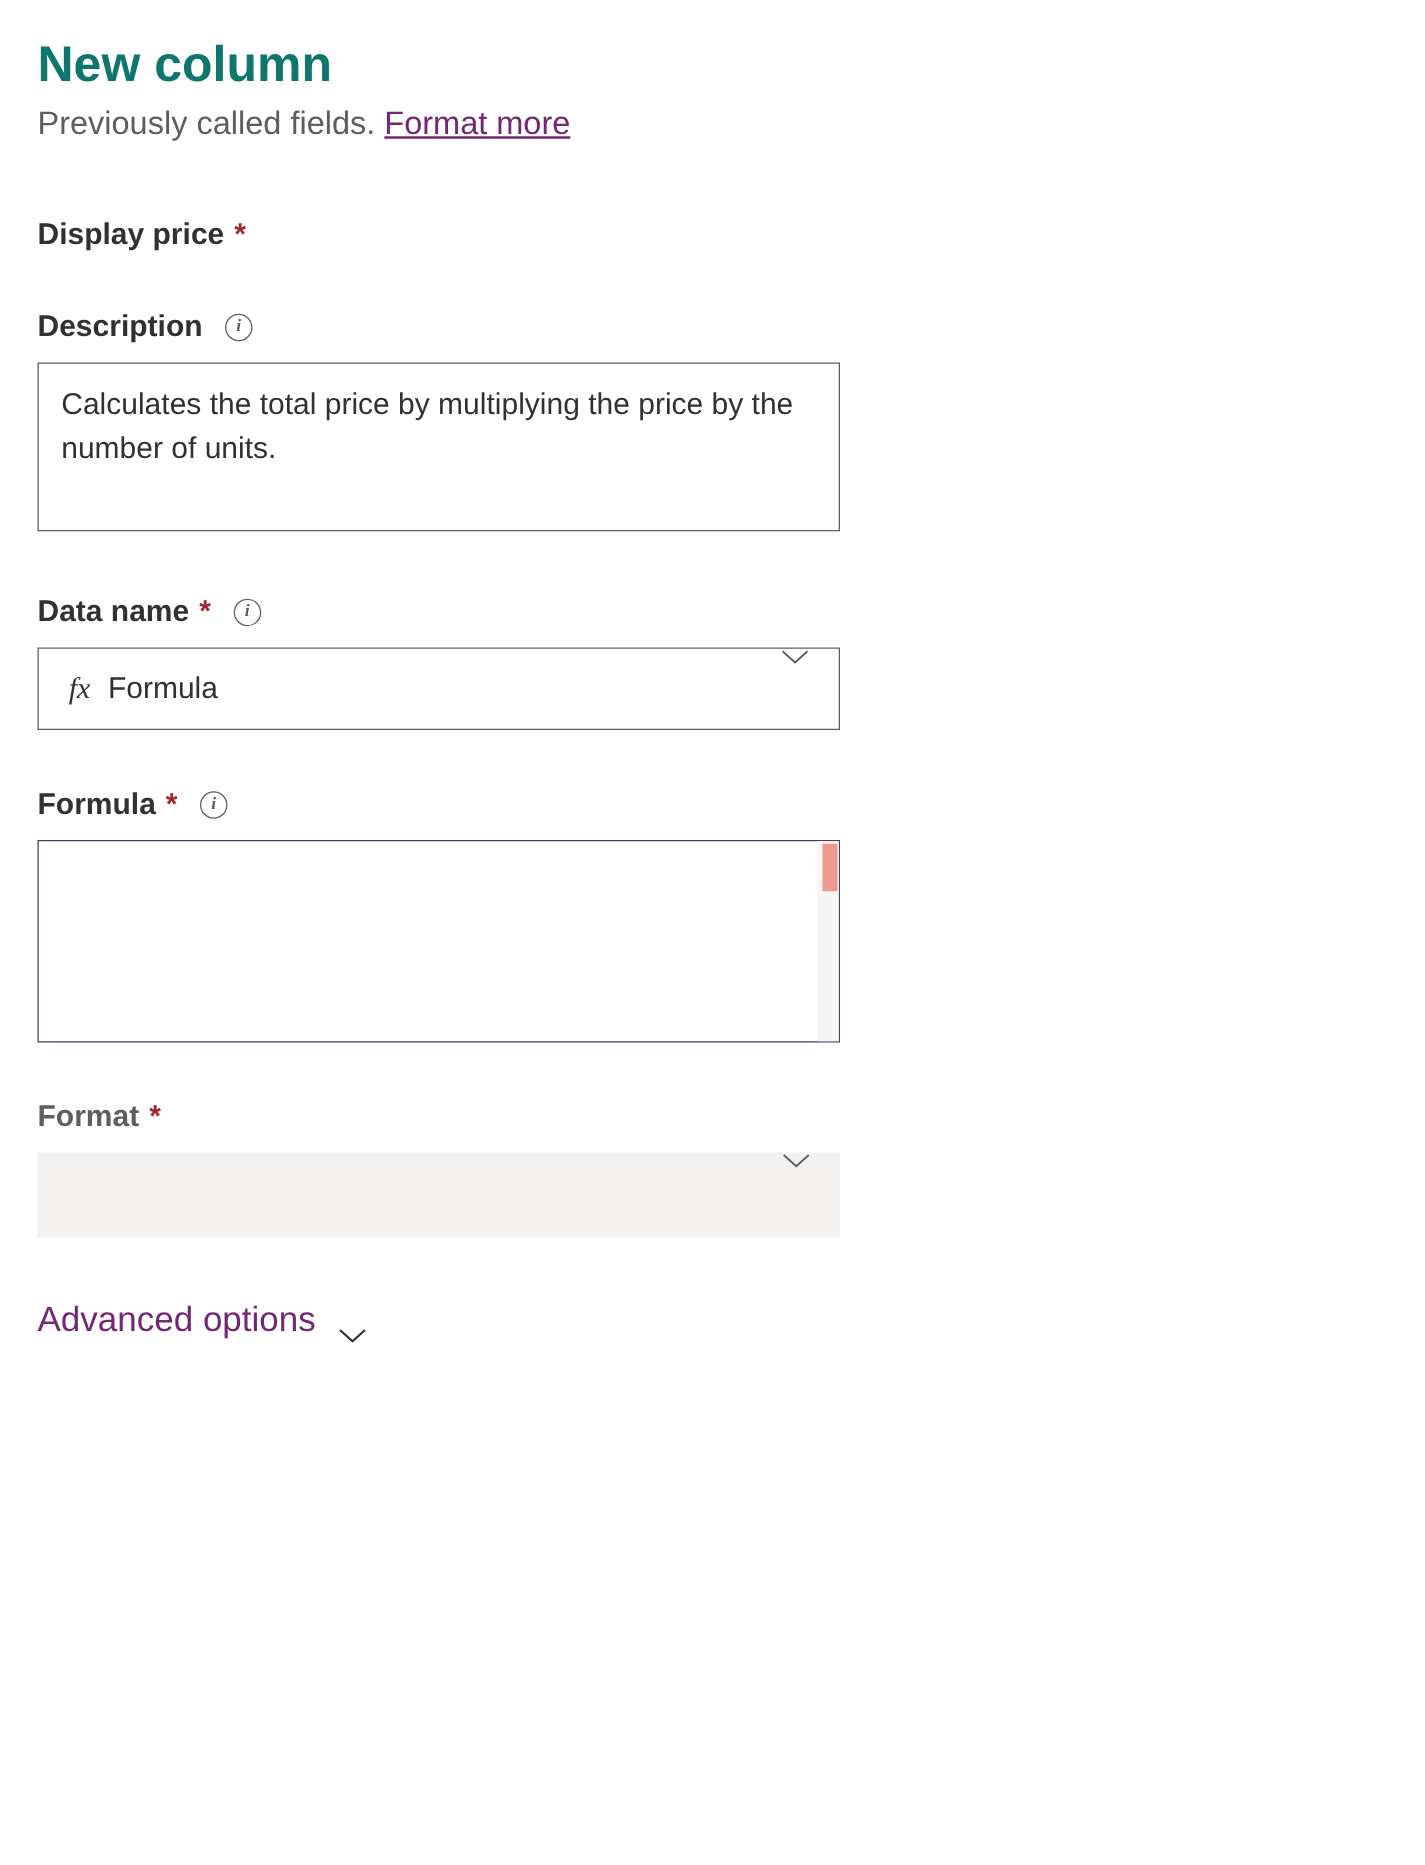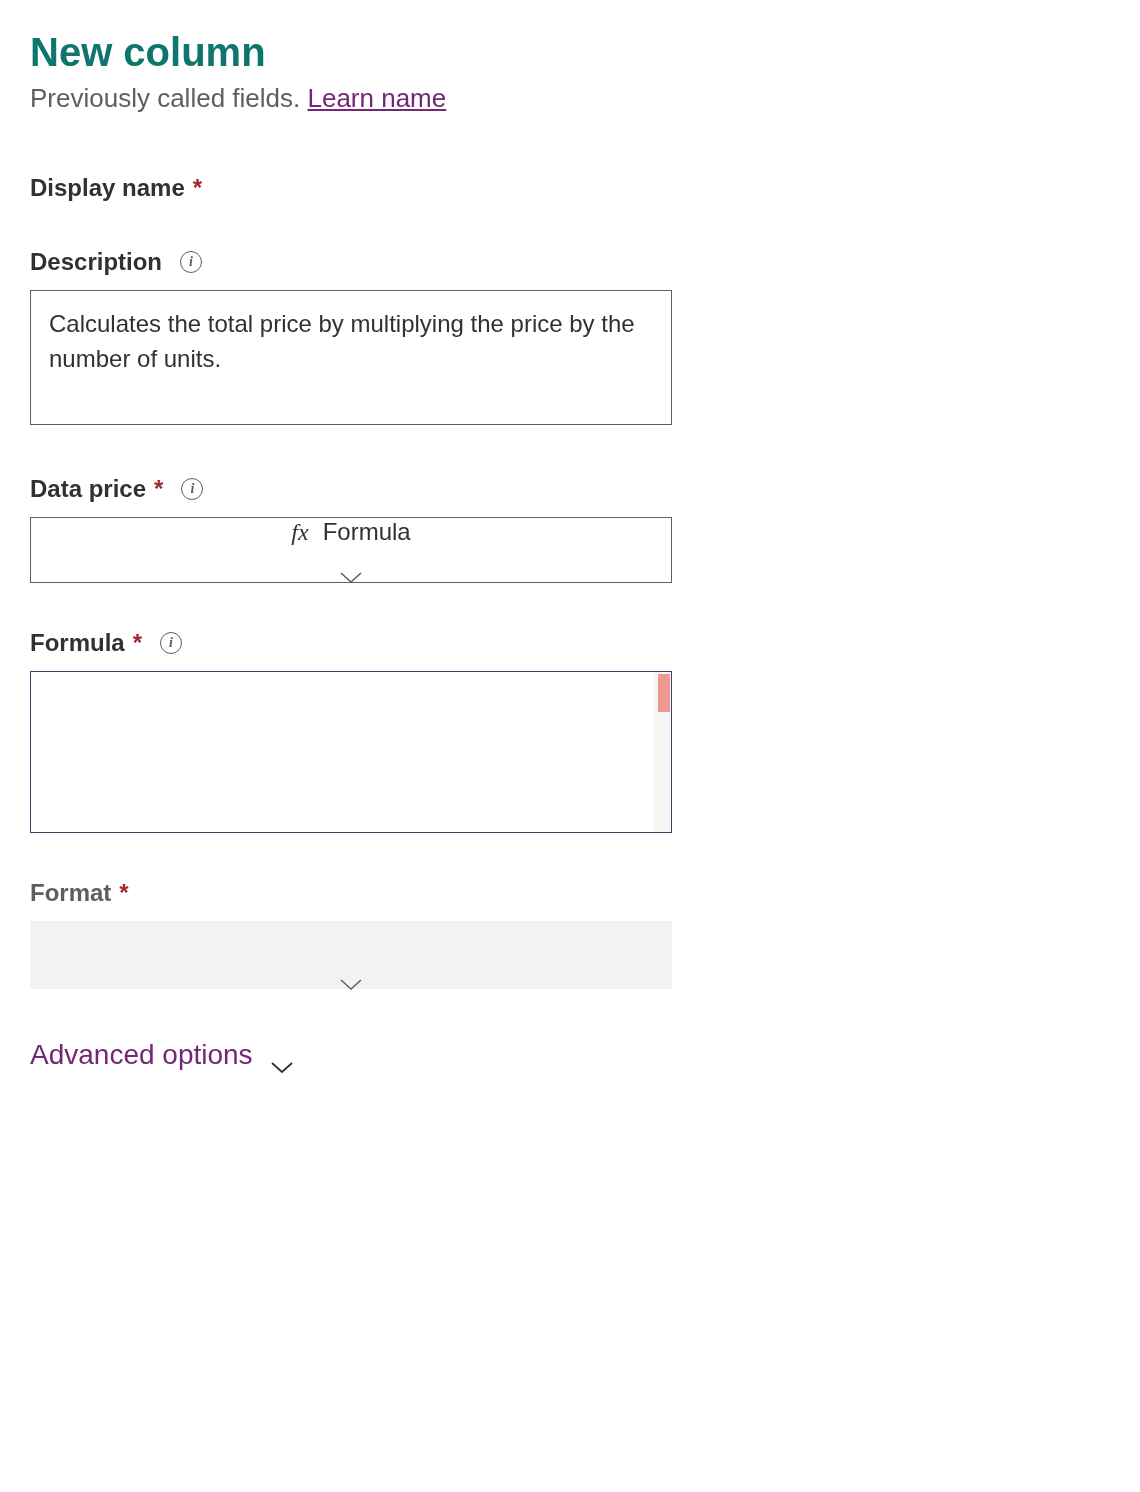--- a/index.html
+++ b/index.html
@@ -85,26 +85,24 @@
       color: #323130;
       resize: none;
       outline: none;
       line-height: 1.45;
     }
     .select-box {
       width: 642px;
       height: 66px;
       border: 1px solid #605e5c;
       display: flex;
-      align-items: center;
       justify-content: space-between;
       padding: 0 24px 0 24px;
       cursor: pointer;
       background: #ffffff;
-      flex-direction: column;
     }
     .select-box.disabled {
       background: #f3f2f1;
       border: none;
       height: 68px;
     }
     .select-content {
       display: flex;
       align-items: center;
     }
@@ -182,41 +180,41 @@
       width: 22px;
       height: 12px;
       margin-left: 18px;
     }
   </style>
 </head>
 <body>
 
 <h1 class="page-title">New column</h1>
 <div class="subtitle">
-  <span>Previously called fields. </span><a class="learn-more-link">Learn name</a>
-</div>
-
-<div class="form-group">
-  <div class="form-label">
-    <span>Display name</span>
+  <span>Previously called fields. </span><a class="learn-more-link">Format more</a>
+</div>
+
+<div class="form-group">
+  <div class="form-label">
+    <span>Display price</span>
     <span class="required-asterisk">*</span>
   </div>
 </div>
 
 <div class="form-group">
   <div class="form-label">
     <span>Description</span>
     <span class="info-icon">i</span>
   </div>
   <textarea class="textarea-input" style="">Calculates the total price by multiplying the price by the number of units.</textarea>
 </div>
 
 <div class="form-group">
   <div class="form-label">
-    <span>Data price</span>
+    <span>Data name</span>
     <span class="required-asterisk">*</span>
     <span class="info-icon">i</span>
   </div>
   <div class="select-box">
     <div class="select-content">
       <span class="fx-icon">fx</span>
       <span class="select-value">Formula</span>
     </div>
     <span class="chevron-down">
       <svg viewBox="0 0 22 12">

